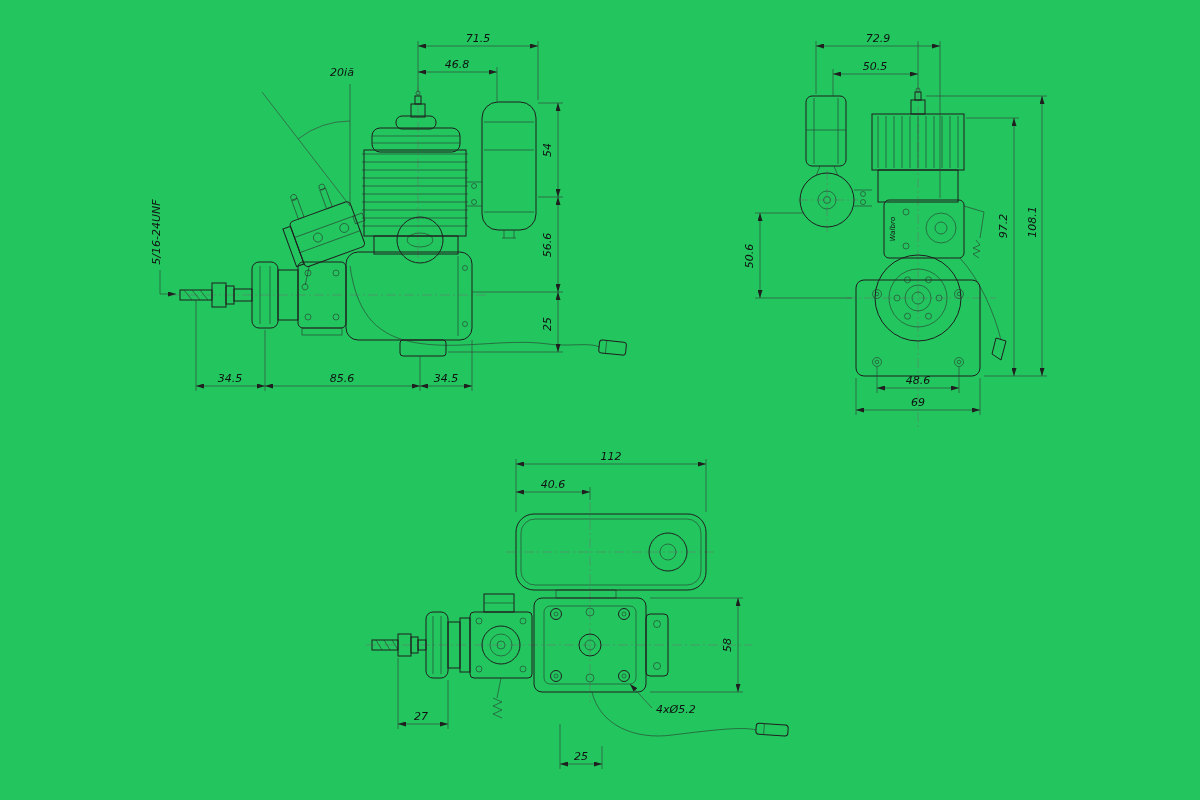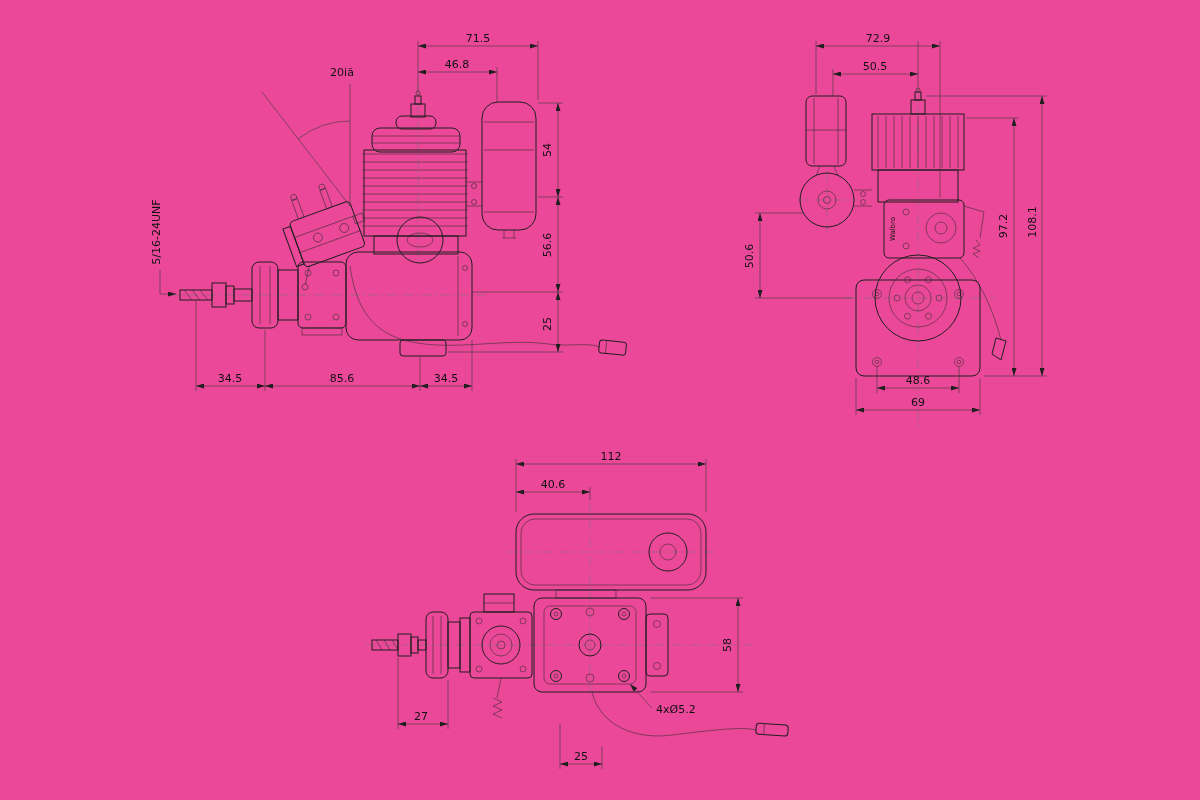--- a/index.html
+++ b/index.html
@@ -1,18 +1,18 @@
 <!DOCTYPE html>
 <html><head>
 <meta charset="utf-8">
 <style>
   html,body{margin:0;padding:0;background:#ffffff;}
   .sheet{
-    position:relative;width:1200px;height:800px;background:#ec4899;
-    font-family:"DejaVu Sans",sans-serif;overflow:hidden;
+    position:relative;width:1200px;height:800px;background:#22c55e;
+    font-family:"DejaVu Sans",sans-serif;overflow:hidden;font-style:italic;
   }
   svg{display:block;}
   .o{fill:none;stroke:#1f1f1f;stroke-width:1;}
   .t{fill:none;stroke:#2a2a2a;stroke-width:.55;}
   .d{fill:none;stroke:#3a3a3a;stroke-width:.6;}
   .cl{fill:none;stroke:#707070;stroke-width:.5;stroke-dasharray:10 3 2 3;}
   text.dimtxt{font-family:"DejaVu Sans",sans-serif;font-size:11px;fill:#111;}
   text.brandtxt{font-family:"DejaVu Sans",sans-serif;font-size:7px;fill:#111;}
 </style>
 </head>

